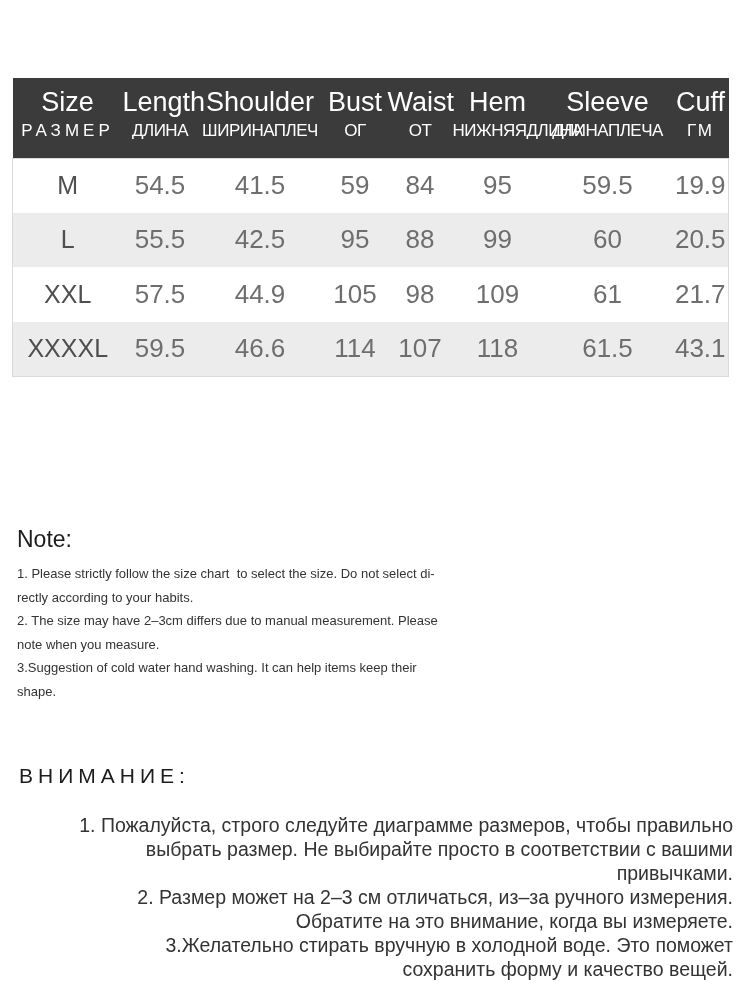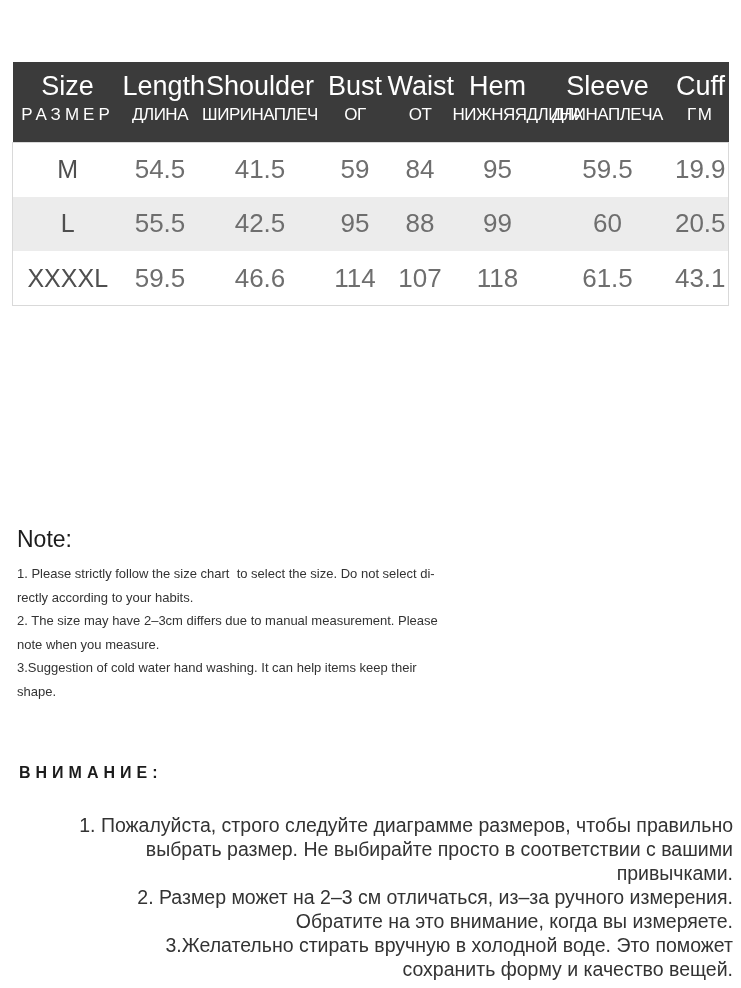--- a/index.html
+++ b/index.html
@@ -36,21 +36,21 @@
     letter-spacing: 0.5px;
   }
   .page-title .squeeze {
     display: inline-block;
     transform: scaleX(0.9);
     transform-origin: center;
   }
   
   .size-table {
     position: absolute;
-    top: 62px; left: 12px;
+    top: 78px; left: 12px;
     width: 717px;
     border-collapse: collapse;
     table-layout: fixed;
   }
   .size-table col.c1 { width: 110px; }
   .size-table col.c2 { width: 75px;  }
   .size-table col.c3 { width: 125px; }
   .size-table col.c4 { width: 65px;  }
   .size-table col.c5 { width: 65px;  }
   .size-table col.c6 { width: 90px;  }
@@ -103,22 +103,22 @@
     position: absolute;
     top: 562px; left: 17px; right: 10px;
     font-size: 13px;
     line-height: 23.5px;
     color: var(--note-text);
     white-space: pre-wrap;
   }
   .note-heading-ru {
     position: absolute;
     top: 764px; left: 19px;
-    font-size: 16px;
-    font-weight: 700;
+    font-size: 21px;
+    font-weight: 400;
     letter-spacing: 5px;
     color: var(--heading-text);
   }
   .note-body-ru {
     position: absolute;
     top: 813px; left: 15px; right: 8px;
     font-size: 19.5px;
     line-height: 24px;
     color: var(--note-text);
     white-space: pre-wrap;
@@ -193,20 +193,30 @@
         <td class="size-cell">L</td>
         <td>55.5</td>
         <td>42.5</td>
         <td>95</td>
         <td>88</td>
         <td>99</td>
         <td>60</td>
         <td>20.5</td>
       </tr>
       <tr>
+        <td class="size-cell">XXL</td>
+        <td>57.5</td>
+        <td>44.9</td>
+        <td>105</td>
+        <td>98</td>
+        <td>109</td>
+        <td>61</td>
+        <td>21.7</td>
+      </tr>
+      <tr>
         <td class="size-cell">XXXXL</td>
         <td>59.5</td>
         <td>46.6</td>
         <td>114</td>
         <td>107</td>
         <td>118</td>
         <td>61.5</td>
         <td>43.1</td>
       </tr>
     </tbody>

